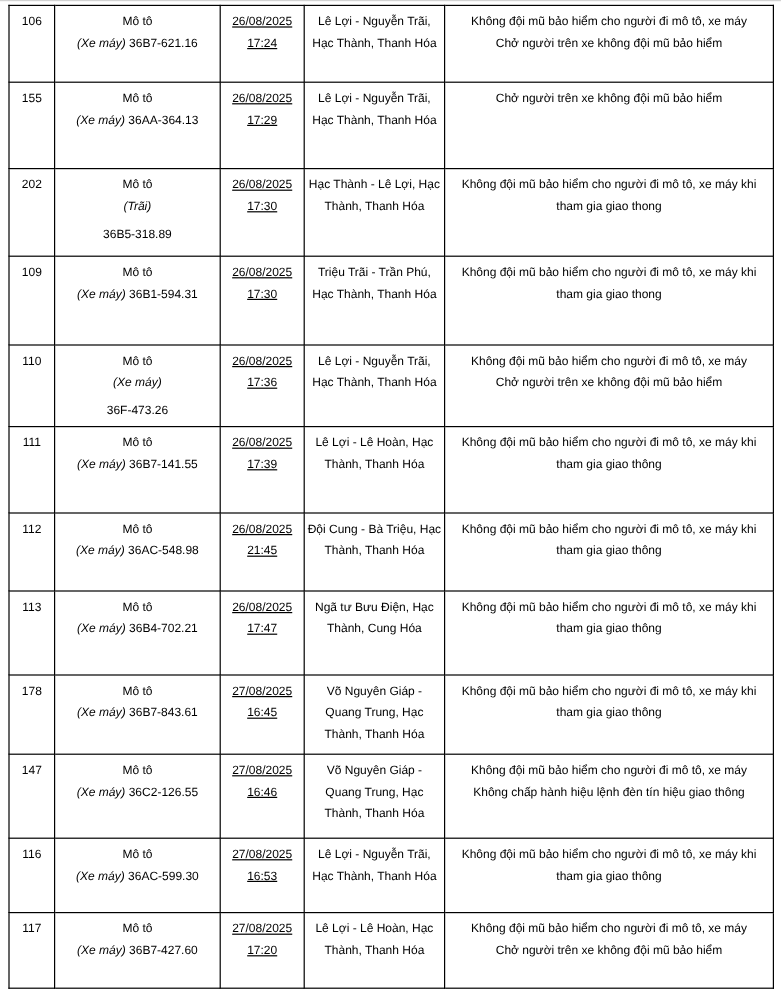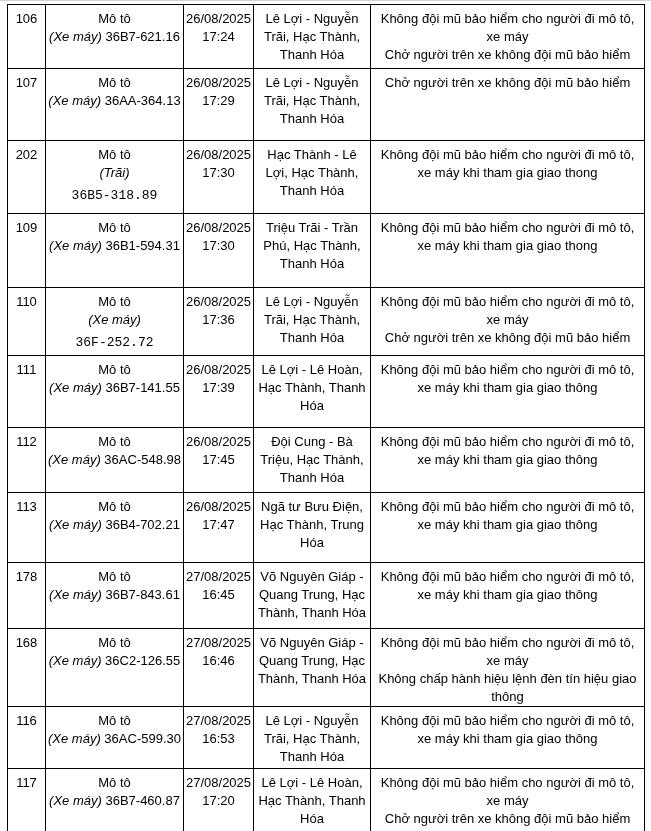--- a/index.html
+++ b/index.html
@@ -23,36 +23,36 @@
     height: 1px;
     background: #d2d2d2;
   }
   table.violations {
     position: absolute;
     left: 7px;
     top: 4px;
     border-collapse: collapse;
     table-layout: fixed;
     width: 637px;
-    font-size: 13px;
+    font-size: 10px;
     line-height: 18px;
     color: #000000;
   }
   table.violations td {
     border: 1px solid #000000;
     vertical-align: top;
     text-align: center;
     padding: 5px 2px 0 2px;
     overflow: hidden;
   }
-  td.c-dt  { padding-left: 0; padding-right: 0; }
+  td.c-dt  { padding-left: 0; padding-right: 0; text-decoration: underline; }
   td.c-loc { padding-left: 1px; padding-right: 1px; }
   td.c-vio { padding-left: 1px; padding-right: 1px; }
   .veh-sub { font-style: italic; }
-  .plate-own-line { margin-top: 5px; font-family: Liberation Mono, monospace; }
+  .plate-own-line { margin-top: 5px; }
 </style>
 </head>
 <body>
 
 <div class="top-hairline"></div>
 
 <table class="violations">
   <colgroup>
     <col style="width:38px">
     <col style="width:138px">
@@ -73,21 +73,21 @@
         <div>17:24</div>
       </td>
       <td class="c-loc">Lê Lợi - Nguyễn Trãi, Hạc Thành, Thanh Hóa</td>
       <td class="c-vio">
         <div>Không đội mũ bảo hiểm cho người đi mô tô, xe máy</div>
         <div>Chở người trên xe không đội mũ bảo hiểm</div>
       </td>
     </tr>
 
     <tr style="height:72px">
-      <td class="c-no">107</td>
+      <td class="c-no">155</td>
       <td class="c-veh">
         <div>Mô tô</div>
         <div><span class="veh-sub">(Xe máy)</span> <span>36AA-364.13</span></div>
       </td>
       <td class="c-dt">
         <div>26/08/2025</div>
         <div>17:29</div>
       </td>
       <td class="c-loc">Lê Lợi - Nguyễn Trãi, Hạc Thành, Thanh Hóa</td>
       <td class="c-vio">
@@ -126,21 +126,21 @@
       <td class="c-vio">
         <div>Không đội mũ bảo hiểm cho người đi mô tô, xe máy khi tham gia giao thong</div>
       </td>
     </tr>
 
     <tr style="height:68px">
       <td class="c-no">110</td>
       <td class="c-veh">
         <div>Mô tô</div>
         <div class="veh-sub">(Xe máy)</div>
-        <div class="plate-own-line">36F-252.72</div>
+        <div class="plate-own-line">36F-473.26</div>
       </td>
       <td class="c-dt">
         <div>26/08/2025</div>
         <div>17:36</div>
       </td>
       <td class="c-loc">Lê Lợi - Nguyễn Trãi, Hạc Thành, Thanh Hóa</td>
       <td class="c-vio">
         <div>Không đội mũ bảo hiểm cho người đi mô tô, xe máy</div>
         <div>Chở người trên xe không đội mũ bảo hiểm</div>
       </td>
@@ -163,39 +163,39 @@
     </tr>
 
     <tr style="height:65px">
       <td class="c-no">112</td>
       <td class="c-veh">
         <div>Mô tô</div>
         <div><span class="veh-sub">(Xe máy)</span> <span>36AC-548.98</span></div>
       </td>
       <td class="c-dt">
         <div>26/08/2025</div>
-        <div>17:45</div>
+        <div>21:45</div>
       </td>
       <td class="c-loc">Đội Cung - Bà Triệu, Hạc Thành, Thanh Hóa</td>
       <td class="c-vio">
         <div>Không đội mũ bảo hiểm cho người đi mô tô, xe máy khi tham gia giao thông</div>
       </td>
     </tr>
 
     <tr style="height:70px">
       <td class="c-no">113</td>
       <td class="c-veh">
         <div>Mô tô</div>
         <div><span class="veh-sub">(Xe máy)</span> <span>36B4-702.21</span></div>
       </td>
       <td class="c-dt">
         <div>26/08/2025</div>
         <div>17:47</div>
       </td>
-      <td class="c-loc">Ngã tư Bưu Điện, Hạc Thành, Trung Hóa</td>
+      <td class="c-loc">Ngã tư Bưu Điện, Hạc Thành, Cung Hóa</td>
       <td class="c-vio">
         <div>Không đội mũ bảo hiểm cho người đi mô tô, xe máy khi tham gia giao thông</div>
       </td>
     </tr>
 
     <tr style="height:66px">
       <td class="c-no">178</td>
       <td class="c-veh">
         <div>Mô tô</div>
         <div><span class="veh-sub">(Xe máy)</span> <span>36B7-843.61</span></div>
@@ -204,21 +204,21 @@
         <div>27/08/2025</div>
         <div>16:45</div>
       </td>
       <td class="c-loc">Võ Nguyên Giáp - Quang Trung, Hạc Thành, Thanh Hóa</td>
       <td class="c-vio">
         <div>Không đội mũ bảo hiểm cho người đi mô tô, xe máy khi tham gia giao thông</div>
       </td>
     </tr>
 
     <tr style="height:70px">
-      <td class="c-no">168</td>
+      <td class="c-no">147</td>
       <td class="c-veh">
         <div>Mô tô</div>
         <div><span class="veh-sub">(Xe máy)</span> <span>36C2-126.55</span></div>
       </td>
       <td class="c-dt">
         <div>27/08/2025</div>
         <div>16:46</div>
       </td>
       <td class="c-loc">Võ Nguyên Giáp - Quang Trung, Hạc Thành, Thanh Hóa</td>
       <td class="c-vio">
@@ -240,21 +240,21 @@
       <td class="c-loc">Lê Lợi - Nguyễn Trãi, Hạc Thành, Thanh Hóa</td>
       <td class="c-vio">
         <div>Không đội mũ bảo hiểm cho người đi mô tô, xe máy khi tham gia giao thông</div>
       </td>
     </tr>
 
     <tr style="height:63px">
       <td class="c-no">117</td>
       <td class="c-veh">
         <div>Mô tô</div>
-        <div><span class="veh-sub">(Xe máy)</span> <span>36B7-460.87</span></div>
+        <div><span class="veh-sub">(Xe máy)</span> <span>36B7-427.60</span></div>
       </td>
       <td class="c-dt">
         <div>27/08/2025</div>
         <div>17:20</div>
       </td>
       <td class="c-loc">Lê Lợi - Lê Hoàn, Hạc Thành, Thanh Hóa</td>
       <td class="c-vio">
         <div>Không đội mũ bảo hiểm cho người đi mô tô, xe máy</div>
         <div>Chở người trên xe không đội mũ bảo hiểm</div>
       </td>

